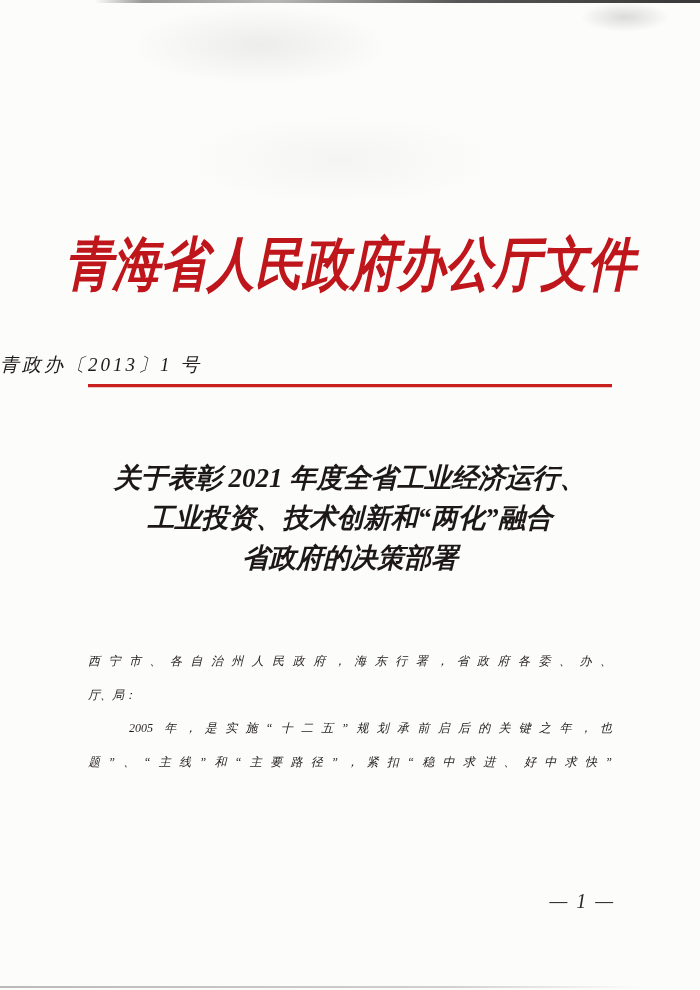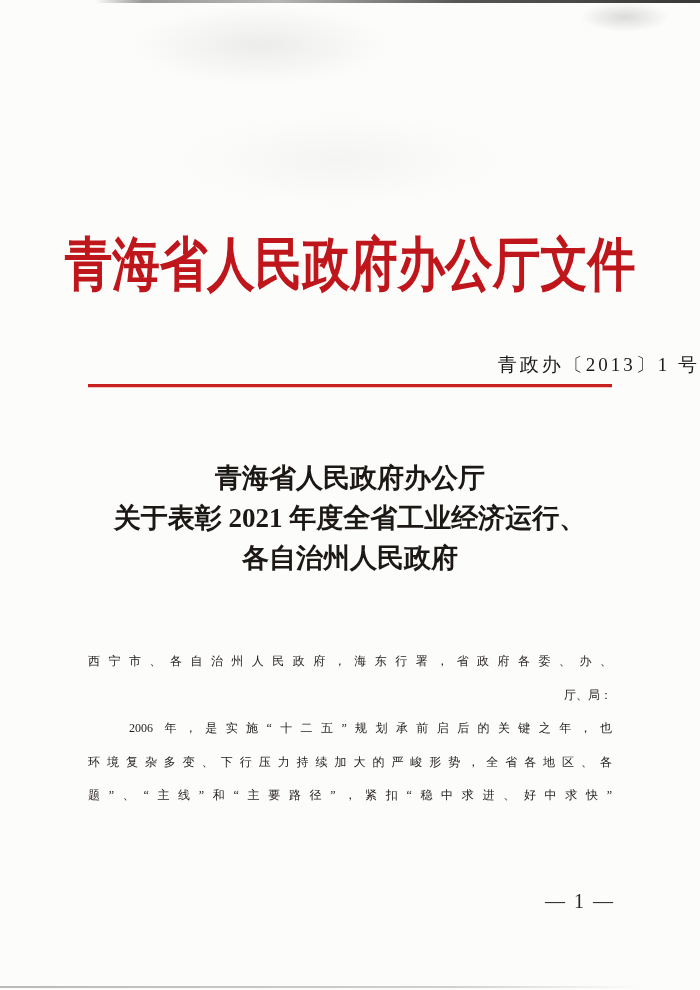--- a/index.html
+++ b/index.html
@@ -9,20 +9,21 @@
   }
   .page {
     position: relative;
     width: 700px;
     height: 990px;
     margin: 0 auto;
     background: var(--paper, #fcfcfb);
     overflow: hidden;
     font-family: "Liberation Serif", "DejaVu Serif", serif;
     color: var(--ink, #272321);
+    font-style: italic;
   }
 
   
   .artifact-top-edge {
     position: absolute;
     top: 0; left: 95px; right: 0;
     height: 3px;
     background: linear-gradient(90deg,
       rgba(70,70,70,0) 0%,
       rgba(70,70,70,0.55) 8%,
@@ -66,21 +67,21 @@
     color: var(--header-red, #bf161c);
     letter-spacing: 0px;
     white-space: nowrap;
     transform: scaleX(0.82);
     transform-origin: 50% 50%;
   }
 
   .doc-number {
     position: absolute;
     top: 352px; left: 0; width: 700px;
-    text-align: right;
+    text-align: left;
     font-size: 19px;
     line-height: 26px;
     letter-spacing: 3px;
     color: #1e1a18;
   }
 
   .red-divider {
     position: absolute;
     top: 384px; left: 88px;
     width: 524px; height: 3px;
@@ -105,21 +106,20 @@
   
   .doc-body {
     position: absolute;
     top: 645px; left: 88px; width: 524px;
     font-size: 12px;
     color: #221e1c;
   }
   .b-line {
     line-height: 33.5px;
     white-space: nowrap;
-    text-align: right;
   }
   .b-line.just {
     white-space: normal;
     text-align: justify;
     text-align-last: justify;
     text-justify: inter-character;
   }
   .b-line.indent {
     padding-left: 41px;
   }
@@ -144,28 +144,27 @@
   <div class="artifact-smudge-3"></div>
   <div class="artifact-bottom-edge"></div>
 
   <h1 class="letterhead">青海省人民政府办公厅文件</h1>
 
   <div class="doc-number">青政办〔2013〕1 号</div>
 
   <div class="red-divider"></div>
 
   <div class="doc-title">
-    <div class="t-line">青海省人民政府办公厅</div>
     <div class="t-line">关于表彰 2021 年度全省工业经济运行、</div>
-    <div class="t-line">各自治州人民政府</div>
+    <div class="t-line">工业投资、技术创新和“两化”融合</div>
+    <div class="t-line">省政府的决策部署</div>
   </div>
 
   <div class="doc-body">
     <div class="b-line just">西宁市、各自治州人民政府，海东行署，省政府各委、办、</div>
     <div class="b-line">厅、局：</div>
-    <div class="b-line just indent">2006 年，是实施“十二五”规划承前启后的关键之年，也</div>
-    <div class="b-line just">环境复杂多变、下行压力持续加大的严峻形势，全省各地区、各</div>
+    <div class="b-line just indent">2005 年，是实施“十二五”规划承前启后的关键之年，也</div>
     <div class="b-line just">题”、“主线”和“主要路径”，紧扣“稳中求进、好中求快”</div>
   </div>
 
   <div class="page-number">— 1 —</div>
 
 </div>
 
 </body></html>

